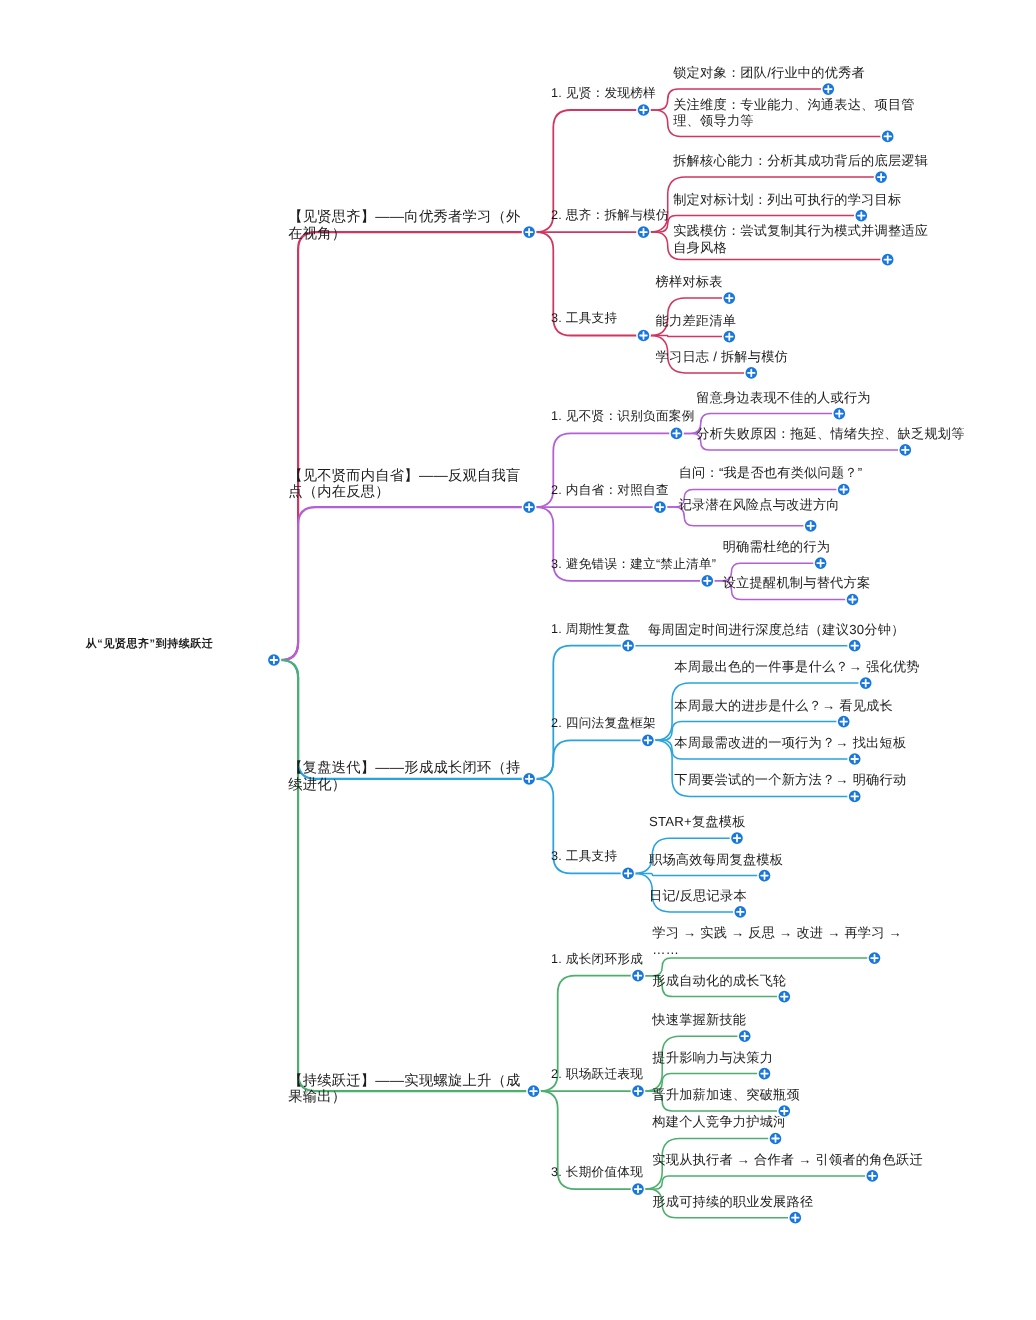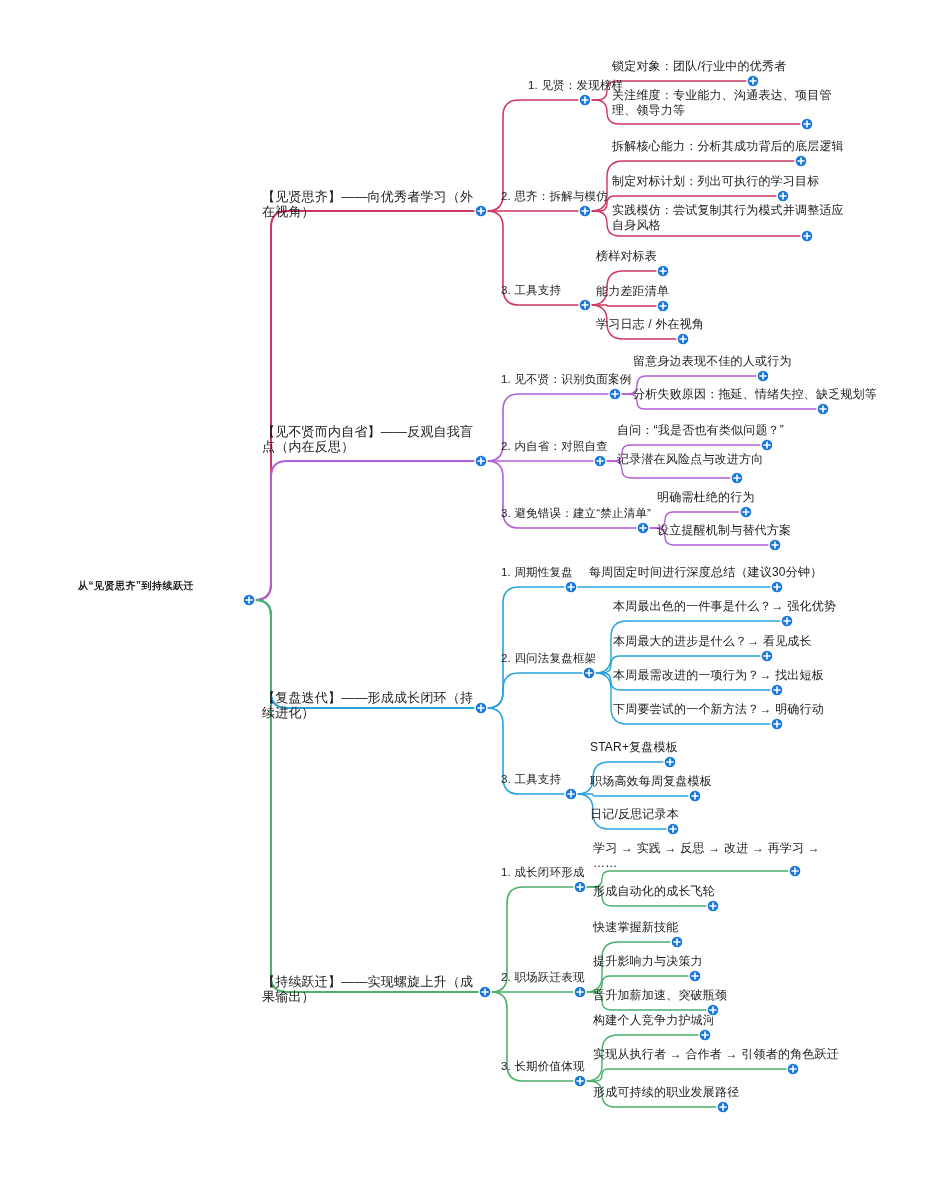--- a/index.html
+++ b/index.html
@@ -62,31 +62,31 @@
       <path d="M580,992 L594,992 Q602,992 602,984 L602,984 Q602,976 610,976 L695,976" stroke="#4caf6e" fill="none" stroke-width="1.4" stroke-linecap="round" stroke-linejoin="round"></path>
       <path d="M580,992 L593,992 Q602,992 602,1001 L602,1001 Q602,1010 611,1010 L713,1010" stroke="#4caf6e" fill="none" stroke-width="1.4" stroke-linecap="round" stroke-linejoin="round"></path>
       <path d="M485,992 L491,992 Q507,992 507,1008 L507,1065 Q507,1081 523,1081 L580,1081" stroke="#4caf6e" fill="none" stroke-width="1.6" stroke-linecap="round" stroke-linejoin="round"></path>
       <path d="M580,1081 L586,1081 Q602,1081 602,1065 L602,1051 Q602,1035 618,1035 L705,1035" stroke="#4caf6e" fill="none" stroke-width="1.4" stroke-linecap="round" stroke-linejoin="round"></path>
       <path d="M580,1081 L596,1081 Q602,1081 602,1075 L602,1075 Q602,1069 608,1069 L793,1069" stroke="#4caf6e" fill="none" stroke-width="1.4" stroke-linecap="round" stroke-linejoin="round"></path>
       <path d="M580,1081 L589,1081 Q602,1081 602,1094 L602,1094 Q602,1107 615,1107 L723,1107" stroke="#4caf6e" fill="none" stroke-width="1.4" stroke-linecap="round" stroke-linejoin="round"></path>
     </svg>
   <div id="label-layer">
       <div class="label root" style="left: 78px; top: 578px;">从“见贤思齐”到持续跃迁</div>
       <div class="label main" style="left: 262px; top: 189px; width: 215px;">【见贤思齐】——向优秀者学习（外在视角）</div>
-      <div class="label sub" style="left: 501px; top: 78px; margin-left: 27px;">1. 见贤：发现榜样</div>
+      <div class="label sub" style="left: 501px; top: 78px;">1. 见贤：发现榜样</div>
       <div class="label leaf" style="left: 612px; top: 59px; width: 240px;">锁定对象：团队/行业中的优秀者</div>
       <div class="label leaf" style="left: 612px; top: 88px; width: 240px;">关注维度：专业能力、沟通表达、项目管理、领导力等</div>
       <div class="label sub" style="left: 501px; top: 189px;">2. 思齐：拆解与模仿</div>
       <div class="label leaf" style="left: 612px; top: 139px; width: 270px;">拆解核心能力：分析其成功背后的底层逻辑</div>
       <div class="label leaf" style="left: 612px; top: 174px; width: 270px;">制定对标计划：列出可执行的学习目标</div>
       <div class="label leaf" style="left: 612px; top: 203px; width: 240px;">实践模仿：尝试复制其行为模式并调整适应自身风格</div>
       <div class="label sub" style="left: 501px; top: 283px;">3. 工具支持</div>
       <div class="label leaf" style="left: 596px; top: 249px; width: 200px;">榜样对标表</div>
       <div class="label leaf" style="left: 596px; top: 284px; width: 200px;">能力差距清单</div>
-      <div class="label leaf" style="left: 596px; top: 317px; width: 200px;">学习日志 / 外在视角</div>
+      <div class="label leaf" style="left: 596px; top: 317px; width: 200px;">学习日志 / 拆解与模仿</div>
       <div class="label main" style="left: 262px; top: 424px; width: 215px;">【见不贤而内自省】——反观自我盲点（内在反思）</div>
       <div class="label sub" style="left: 501px; top: 372px;">1. 见不贤：识别负面案例</div>
       <div class="label leaf" style="left: 633px; top: 354px; width: 230px;">留意身边表现不佳的人或行为</div>
       <div class="label leaf" style="left: 633px; top: 387px; width: 260px;">分析失败原因：拖延、情绪失控、缺乏规划等</div>
       <div class="label sub" style="left: 501px; top: 439px;">2. 内自省：对照自查</div>
       <div class="label leaf" style="left: 617px; top: 423px; width: 230px;">自问：“我是否也有类似问题？”</div>
       <div class="label leaf" style="left: 617px; top: 452px; width: 230px;">记录潜在风险点与改进方向</div>
       <div class="label sub" style="left: 501px; top: 506px;">3. 避免错误：建立“禁止清单”</div>
       <div class="label leaf" style="left: 657px; top: 490px; width: 210px;">明确需杜绝的行为</div>
       <div class="label leaf" style="left: 657px; top: 523px; width: 210px;">设立提醒机制与替代方案</div>

